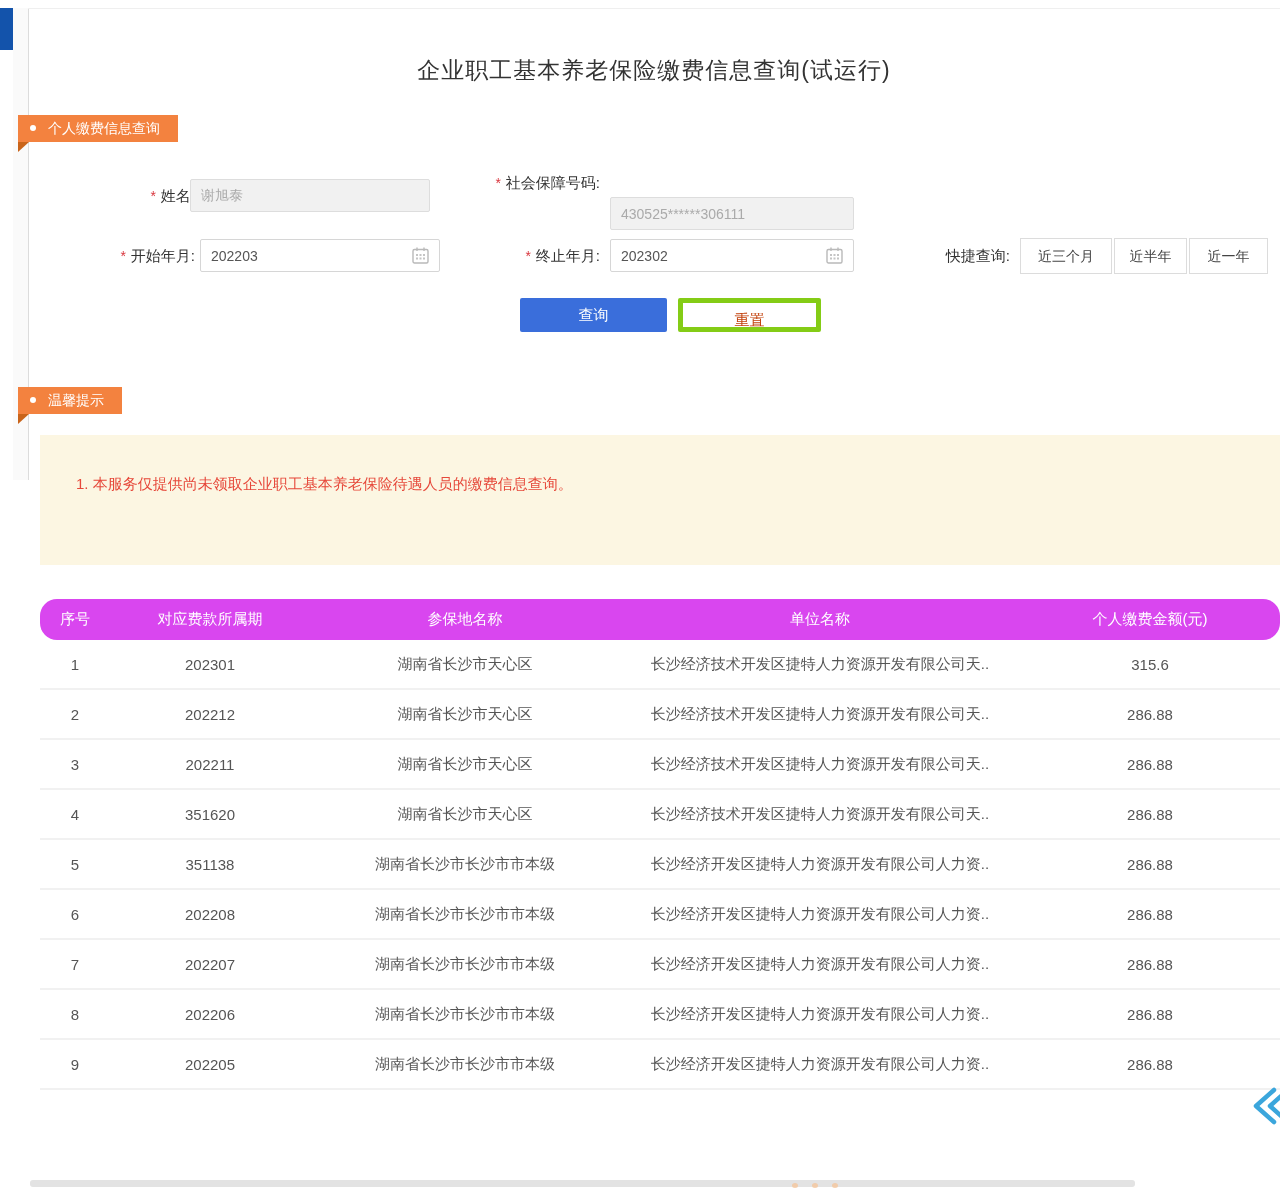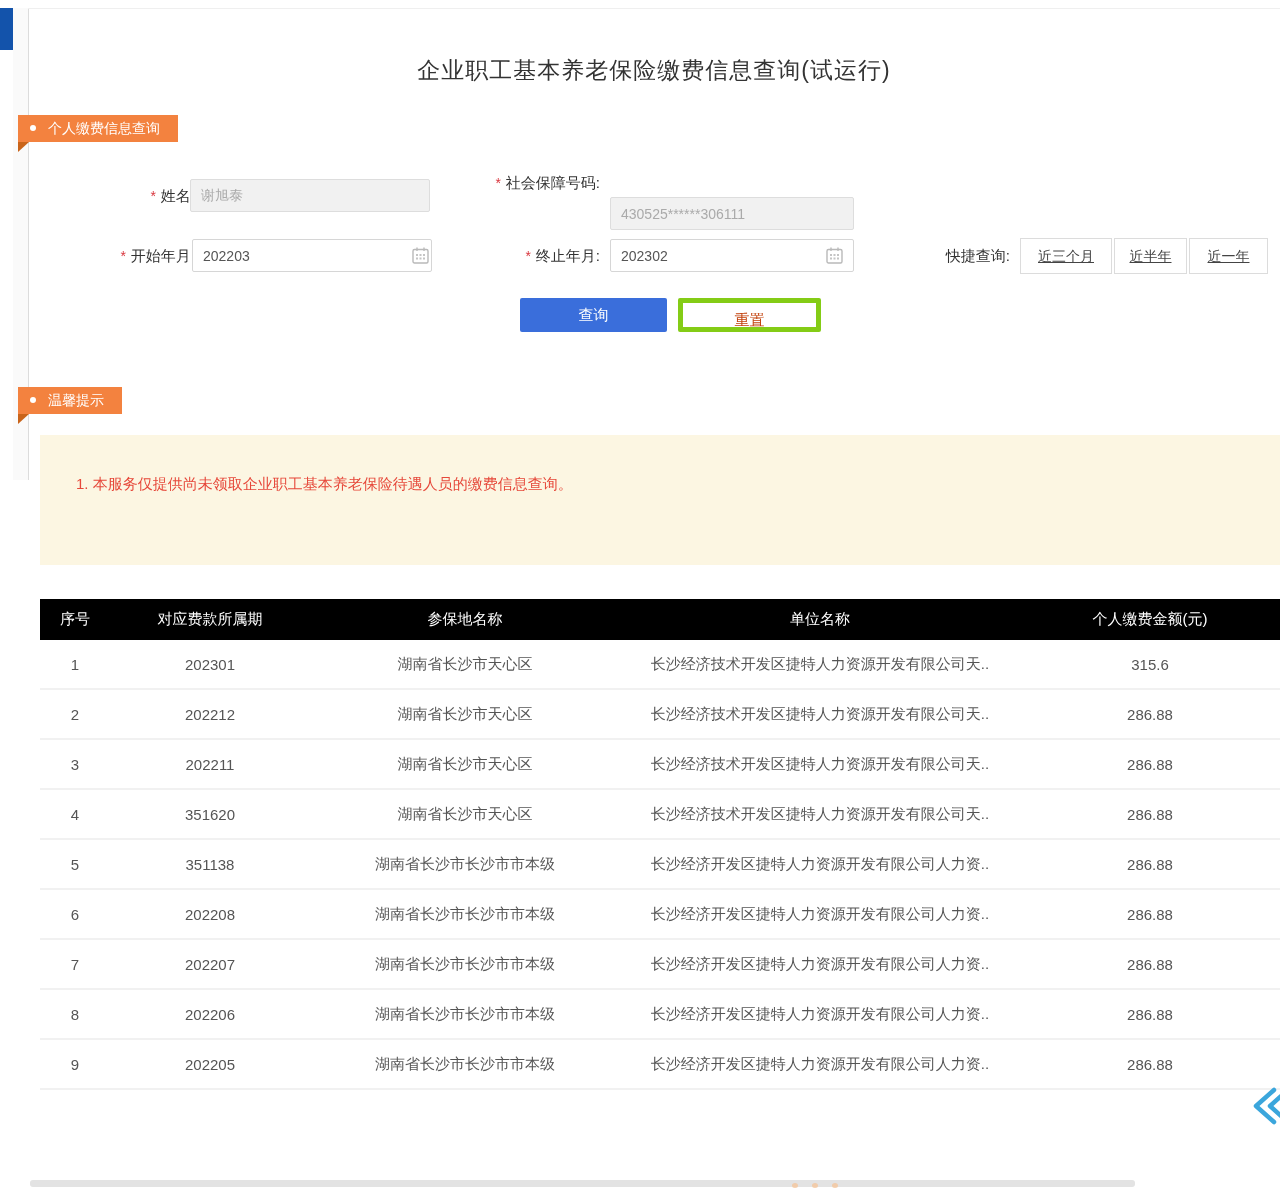--- a/index.html
+++ b/index.html
@@ -30,34 +30,34 @@
 
   
   .flabel{position:absolute;font-size:15px;color:#333;text-align:right;white-space:nowrap;}
   .req{color:#d9363e;margin-right:5px;font-size:14px;}
   .inp{position:absolute;height:33px;border:1px solid #d6d6d6;border-radius:2px;
     font-size:14px;padding:0 10px;box-sizing:border-box;background:#fff;color:#555;
     font-family:inherit;outline:none;}
   .inp.disabled{background:#f1f1f1;color:#aaa;border-color:#ddd;}
   .cal{position:absolute;width:17px;height:17px;cursor:pointer;}
   .qbtn{position:absolute;top:238px;height:36px;background:#fff;border:1px solid #dcdcdc;
-    color:#444;font-size:14px;text-align:center;line-height:34px;box-sizing:border-box;cursor:pointer;text-decoration:underline;}
+    color:#444;font-size:14px;text-align:center;line-height:34px;box-sizing:border-box;cursor:pointer;}
   .btn{position:absolute;top:298px;height:34px;border-radius:2px;font-size:15px;
     text-align:center;line-height:34px;cursor:pointer;box-sizing:border-box;font-family:inherit;}
   .btn-primary{left:520px;width:147px;background:#3a6edb;color:#fff;border:none;}
   .btn-plain{left:678px;width:143px;background:#fff;color:#c2410c;border:5px solid #84cc16;}
 
   
   .tipbox{position:absolute;left:40px;top:435px;width:1240px;height:130px;background:#fcf6e2;
     box-sizing:border-box;padding:36px 0 0 36px;}
   .tipline{font-size:15px;color:#e6483a;line-height:26px;}
 
   
   .table{position:absolute;left:40px;top:599px;width:1240px;}
-  .thead{display:flex;align-items:center;height:41px;background:#000000;color:#fff;font-size:15px;}
+  .thead{display:flex;align-items:center;height:41px;background:#d946ef;color:#fff;font-size:15px;border-radius:17px;}
   .trow{display:flex;align-items:center;height:48px;background:#fff;
     border-bottom:2px solid #f1f1f1;font-size:15px;color:#555;}
   .tcell{text-align:center;overflow:hidden;white-space:nowrap;}
   .c0{width:70px;}
   .c1{width:200px;}
   .c2{width:310px;}
   .c3{width:400px;}
   .c4{width:260px;}
 
   
@@ -80,21 +80,21 @@
 <div class="badge badge1"><span class="dot"></span><span>个人缴费信息查询</span></div>
 <div class="fold fold1"></div>
 
 <div class="flabel" style="left:60px;width:135px;top:187px;"><span class="req">*</span><span>姓名:</span></div>
 <input class="inp disabled" style="left: 190px; top: 179px; width: 240px;" readonly="" value="谢旭泰">
 
 <div class="flabel" style="left:440px;width:160px;top:174px;"><span class="req">*</span><span>社会保障号码:</span></div>
 <input class="inp disabled" style="left: 610px; top: 197px; width: 244px;" readonly="" value="430525******306111">
 
 <div class="flabel" style="left:60px;width:135px;top:247px;"><span class="req">*</span><span>开始年月:</span></div>
-<input class="inp" style="left: 192px; top: 239px; width: 240px; padding-right: 16px;" value="202203">
+<input class="inp" style="left: 200px; top: 239px; width: 240px; padding-right: 16px;" value="202203">
 <svg class="cal" style="left:412px;top:247px;" viewBox="0 0 17 17">
   <rect x="1" y="2.5" width="15" height="13.5" rx="1.5" fill="none" stroke="#b9b9b9" stroke-width="1.4"></rect>
   <line x1="5" y1="0.5" x2="5" y2="4" stroke="#b9b9b9" stroke-width="1.4"></line>
   <line x1="12" y1="0.5" x2="12" y2="4" stroke="#b9b9b9" stroke-width="1.4"></line>
   <g fill="#c4c4c4">
       <rect x="4" y="7" width="2" height="2"></rect>
       <rect x="7.5" y="7" width="2" height="2"></rect>
       <rect x="11" y="7" width="2" height="2"></rect>
   <rect x="4" y="10.5" width="2" height="2"></rect>
       <rect x="7.5" y="10.5" width="2" height="2"></rect>

